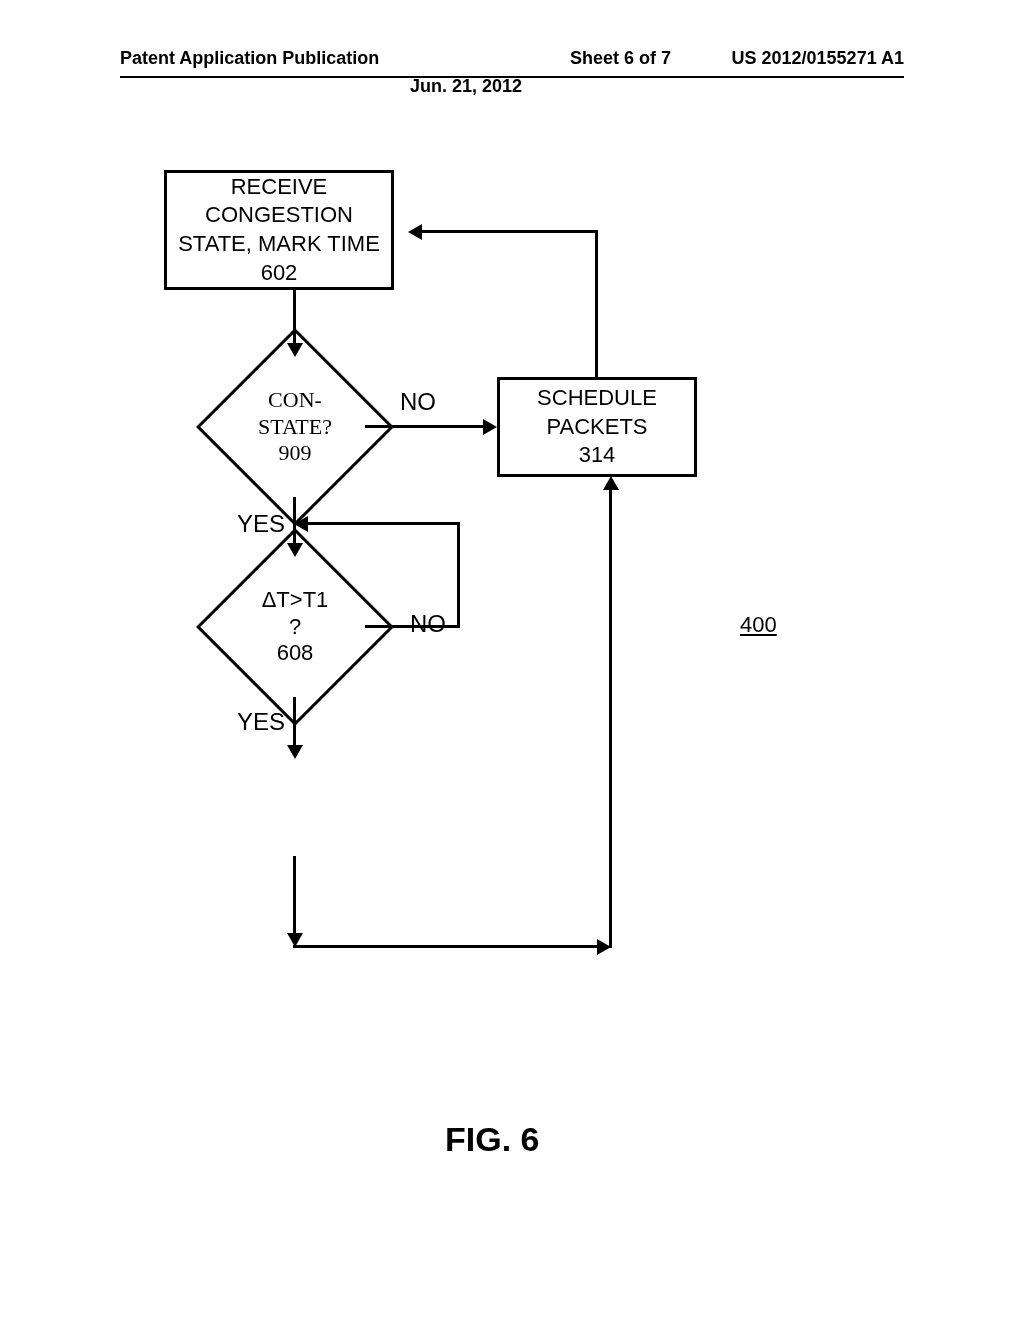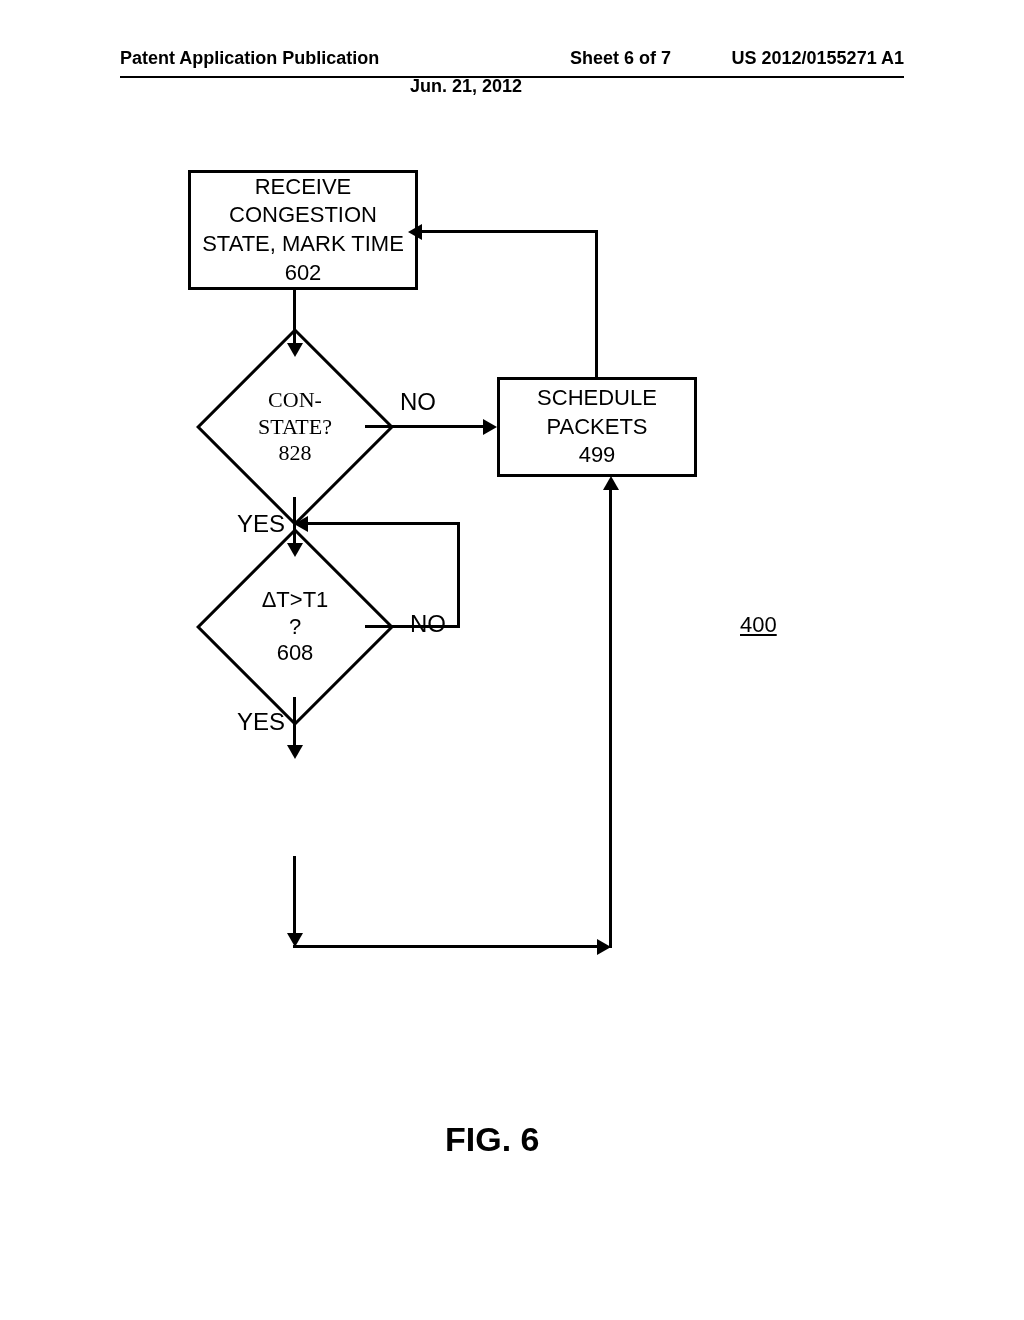--- a/index.html
+++ b/index.html
@@ -38,47 +38,47 @@
 <div class="header">
   <div class="header-text header-left">Patent Application Publication</div>
   <div class="header-text header-center">Jun. 21, 2012</div>
   <div class="header-text header-sheet">Sheet 6 of 7</div>
   <div class="header-text header-right">US 2012/0155271 A1</div>
   <div class="header-line" style="position:absolute; top:28px; left:0; right:0;"></div>
 </div>
 
 <div class="diagram-area">
 
-  <div class="box" style="left:68px; top:20px; width:230px; height:120px;">
+  <div class="box" style="left:44px; top:20px; width:230px; height:120px;">
     <span>RECEIVE</span>
     <span>CONGESTION</span>
     <span>STATE, MARK TIME</span>
     <span>602</span>
   </div>
 
   <div class="arrow-line" style="left:173px; top:140px; width:3px; height:55px;"></div>
   <div class="arrow-head arrow-down" style="left:167px; top:193px;"></div>
 
   <div class="diamond" style="left:105px; top:207px;font-family:Liberation Serif, serif;">
     <div class="diamond-shape"></div>
     <div class="diamond-text">
       <span>CON-</span>
       <span>STATE?</span>
-      <span>828</span>
+      <span>909</span>
     </div>
   </div>
 
   <div class="label" style="left:280px; top:238px;">NO</div>
   <div class="arrow-line" style="left:245px; top:275px; width:120px; height:3px;"></div>
   <div class="arrow-head arrow-right" style="left:363px; top:269px;"></div>
 
   <div class="box" style="left:377px; top:227px; width:200px; height:100px;">
     <span>SCHEDULE</span>
     <span>PACKETS</span>
-    <span>499</span>
+    <span>314</span>
   </div>
 
   <div class="arrow-line" style="left:475px; top:80px; width:3px; height:147px;"></div>
   <div class="arrow-line" style="left:300px; top:80px; width:178px; height:3px;"></div>
   <div class="arrow-head arrow-left" style="left:288px; top:74px;"></div>
 
   <div class="label" style="left:117px; top:360px;">YES</div>
   <div class="arrow-line" style="left:173px; top:347px; width:3px; height:48px;"></div>
   <div class="arrow-head arrow-down" style="left:167px; top:393px;"></div>
 

